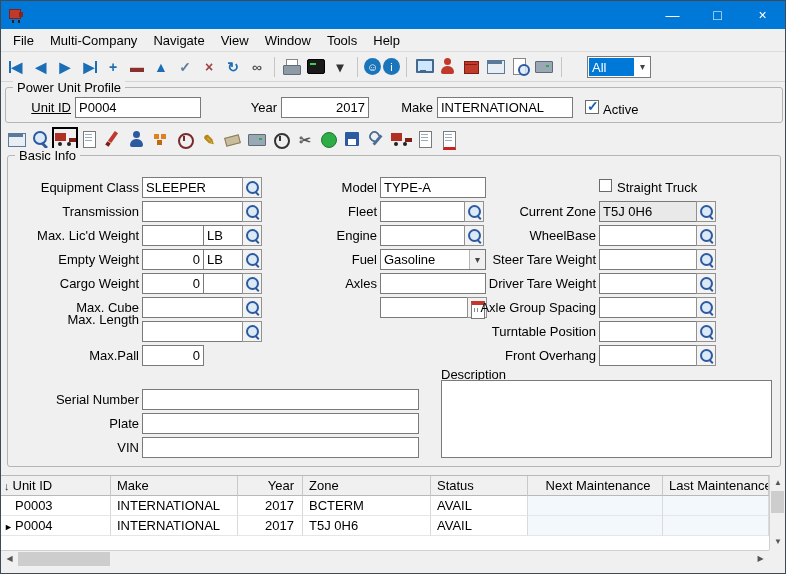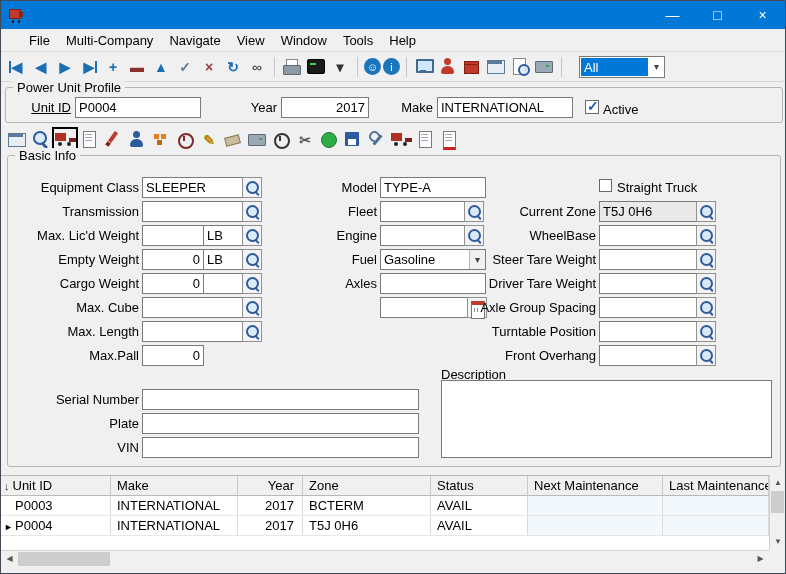--- a/index.html
+++ b/index.html
@@ -10,21 +10,21 @@
   
   .titlebar{position:absolute;left:0;top:0;width:100%;height:28px;background:#0078d7;display:flex;align-items:center}
   .app-icon{position:relative;width:16px;height:16px;margin:0 6px 0 7px}
   .app-icon::before{content:"";position:absolute;left:1px;top:2px;width:10px;height:8px;background:#c0392b;border:1px solid #7e2015}
   .app-icon::after{content:"";position:absolute;left:11px;top:5px;width:4px;height:5px;background:#8a2418;box-shadow:-8px 7px 0 -1px #222,-2px 7px 0 -1px #222}
   .title-text{color:#fff;font-size:13px;line-height:28px}
   .win-controls{margin-left:auto;display:flex;height:28px}
   .win-btn{width:45px;height:28px;line-height:28px;text-align:center;color:#fff;font-size:14px;cursor:pointer}
 
   
-  .menubar{position:absolute;left:0;top:28px;width:100%;height:23px;background:#f0f0f0;border-bottom:1px solid #dcdcdc;display:flex;align-items:center;padding-left:20px}
+  .menubar{position:absolute;left:0;top:28px;width:100%;height:23px;background:#f0f0f0;border-bottom:1px solid #dcdcdc;display:flex;align-items:center;padding-left:4px}
   .menu-item{padding:3px 8px;cursor:pointer}
 
   
   .toolbar{position:absolute;left:0;top:51px;width:100%;height:30px;background:#f0f0f0;border-bottom:1px solid #d4d4d4;display:flex;align-items:center;padding:0 4px}
   .icons{display:inline-flex;align-items:center}
   .tbico{position:relative;width:22px;height:22px;margin:0 1px;display:inline-flex;align-items:center;justify-content:center;font-size:14px;font-weight:bold;cursor:pointer}
   .tbsep{width:1px;height:20px;background:#c6c6c6;margin:0 5px}
   .selected{outline:2px solid #000}
   .bar-left::before{content:"";position:absolute;left:3px;top:5px;width:2px;height:12px;background:currentColor}
   .bar-right::after{content:"";position:absolute;right:3px;top:5px;width:2px;height:12px;background:currentColor}
@@ -59,21 +59,21 @@
   .k-clock::after{content:"";position:absolute;left:9px;top:7px;width:2px;height:5px;background:currentColor}
   .k-wrench::before{content:"";position:absolute;left:10px;top:5px;width:3px;height:12px;background:#4a6e96;transform:rotate(40deg)}
   .k-wrench::after{content:"";position:absolute;left:3px;top:2px;width:7px;height:7px;border:2px solid #4a6e96;border-right-color:transparent;border-radius:50%;transform:rotate(40deg)}
   .k-pen-red::before{content:"";position:absolute;left:9px;top:2px;width:4px;height:12px;background:#c0392b;transform:rotate(35deg)}
   .k-pen-red::after{content:"";position:absolute;left:4px;top:13px;width:4px;height:4px;background:#801d12;transform:rotate(35deg)}
   .k-eraser::before{content:"";position:absolute;left:3px;top:7px;width:13px;height:7px;background:#cabd9e;border:1px solid #8a7a5a;transform:rotate(-15deg)}
   .k-drive::before{content:"";position:absolute;left:2px;top:5px;width:16px;height:10px;background:#9aa7b4;border:1px solid #5f6b76;border-radius:1px}
   .k-drive::after{content:"";position:absolute;left:13px;top:9px;width:3px;height:2px;background:#2eac46}
 
   
-  .combo{display:inline-flex;width:86px;height:22px;border:1px solid #7a7a7a;background:#fff;margin-left:12px;cursor:pointer}
+  .combo{display:inline-flex;width:64px;height:22px;border:1px solid #7a7a7a;background:#fff;margin-left:20px;cursor:pointer}
   .combo-sel{flex:1;background:#0078d7;color:#fff;padding:0 3px;line-height:20px;margin:1px;overflow:hidden}
   .combo-arrow{width:15px;text-align:center;line-height:20px;font-size:10px;color:#444}
 
   
   .groupbox{position:absolute;border:1px solid #b5b5b5;border-radius:3px}
   .gcaption{position:absolute;background:#f0f0f0;padding:0 4px;line-height:15px}
 
   
   .lbl{position:absolute;text-align:right;line-height:15px}
   .lbl-l{position:absolute;text-align:left;line-height:15px}
@@ -234,21 +234,21 @@
 
   <span class="lbl" style="left:8px;top:275px;width:130px">Cargo Weight</span>
   <input class="tin ar-in" style="left: 141px; top: 272px; width: 62px;" value="0">
   <input class="tin" style="left: 202px; top: 272px; width: 40px;" value="">
   <span class="lkp" style="left:241px;top:272px"></span>
 
   <span class="lbl" style="left:8px;top:299px;width:130px">Max. Cube</span>
   <input class="tin" style="left: 141px; top: 296px; width: 101px;" value="">
   <span class="lkp" style="left:241px;top:296px"></span>
 
-  <span class="lbl" style="left:8px;top:323px;width:130px">Max. Length</span>
+  <span class="lbl" style="left:8px;top:311px;width:130px">Max. Length</span>
   <input class="tin" style="left: 141px; top: 320px; width: 101px;" value="">
   <span class="lkp" style="left:241px;top:320px"></span>
 
   <span class="lbl" style="left:8px;top:347px;width:130px">Max.Pall</span>
   <input class="tin ar-in" style="left: 141px; top: 344px; width: 62px;" value="0">
 
   <span class="lbl" style="left:8px;top:391px;width:130px">Serial Number</span>
   <input class="tin" style="left: 141px; top: 388px; width: 277px;" value="">
 
   <span class="lbl" style="left:8px;top:415px;width:130px">Plate</span>
@@ -314,21 +314,21 @@
   <span class="lbl-l" style="left:440px;top:366px;width:120px">Description</span>
   <textarea class="tarea" style="left: 440px; top: 379px; width: 331px; height: 78px;"></textarea>
 
   <div class="grid">
     <div class="ghdr" id="grid-header">
         <div class="gc gh" style="width: 110px; padding-left: 3px;"><span class="sort">↓</span><span>Unit ID</span></div>
         <div class="gc gh" style="width: 127px;"><span>Make</span></div>
         <div class="gc gh ar" style="width: 65px;"><span>Year</span></div>
         <div class="gc gh" style="width: 128px;"><span>Zone</span></div>
         <div class="gc gh" style="width: 97px;"><span>Status</span></div>
-        <div class="gc gh" style="width: 135px;"><span>Next Maintenance</span></div>
+        <div class="gc gh" style="width: 135px; text-align: center;"><span>Next Maintenance</span></div>
         <div class="gc gh" style="width: 106px;"><span>Last Maintenance</span></div>
       </div>
     <div id="grid-body">
         <div class="grow">
           <div class="gc" style="width: 110px; padding-left: 3px;"><span class="ind"></span><span>P0003</span></div>
           <div class="gc" style="width: 127px;"><span>INTERNATIONAL</span></div>
           <div class="gc ar" style="width: 65px;"><span>2017</span></div>
           <div class="gc" style="width: 128px;"><span>BCTERM</span></div>
           <div class="gc" style="width: 97px;"><span>AVAIL</span></div>
           <div class="gc tint" style="width: 135px;"><span></span></div>

